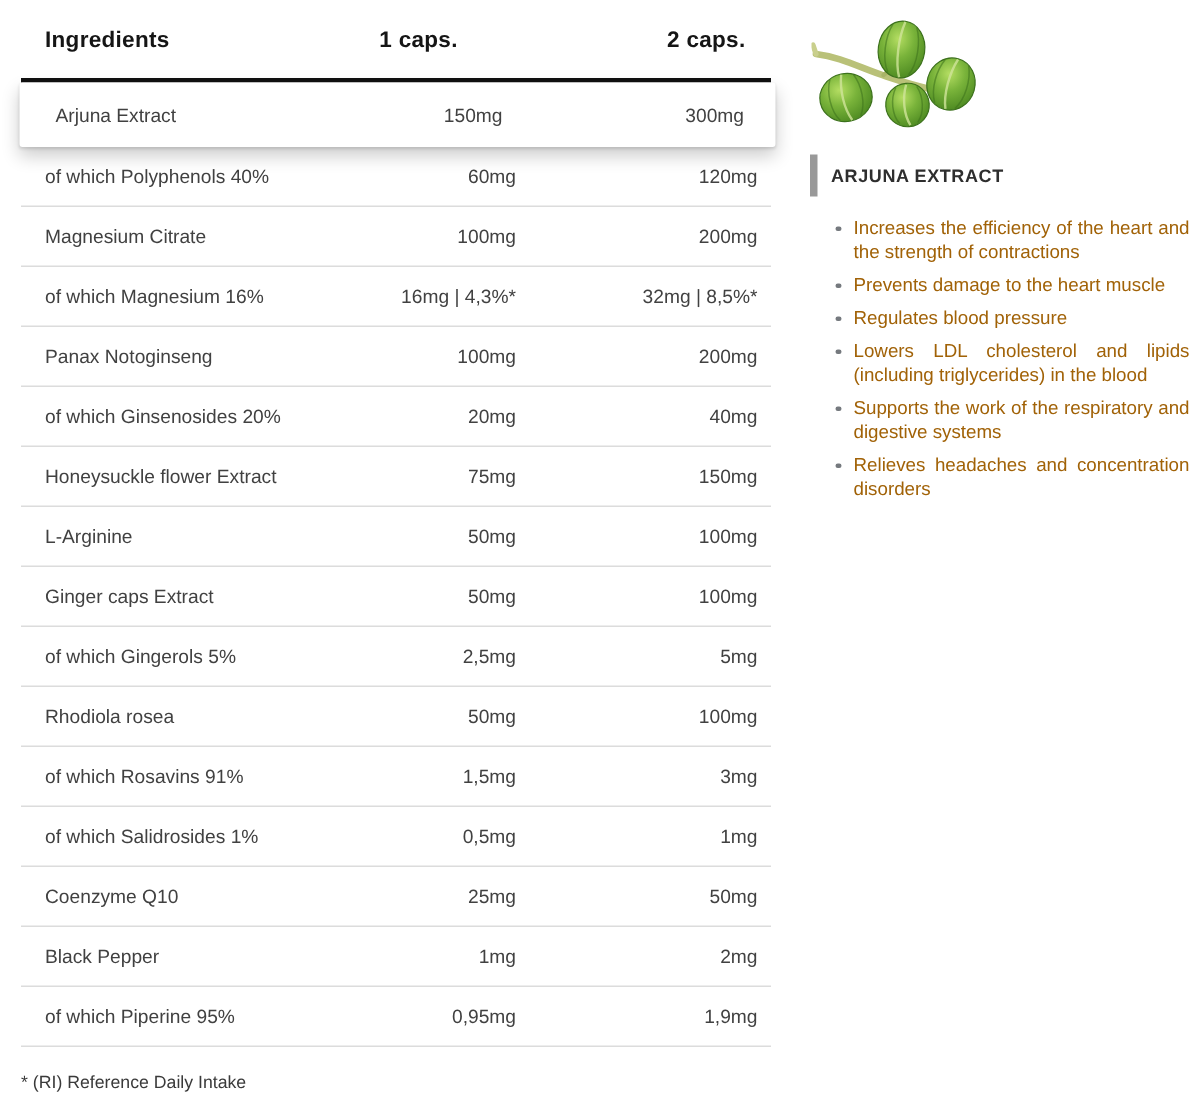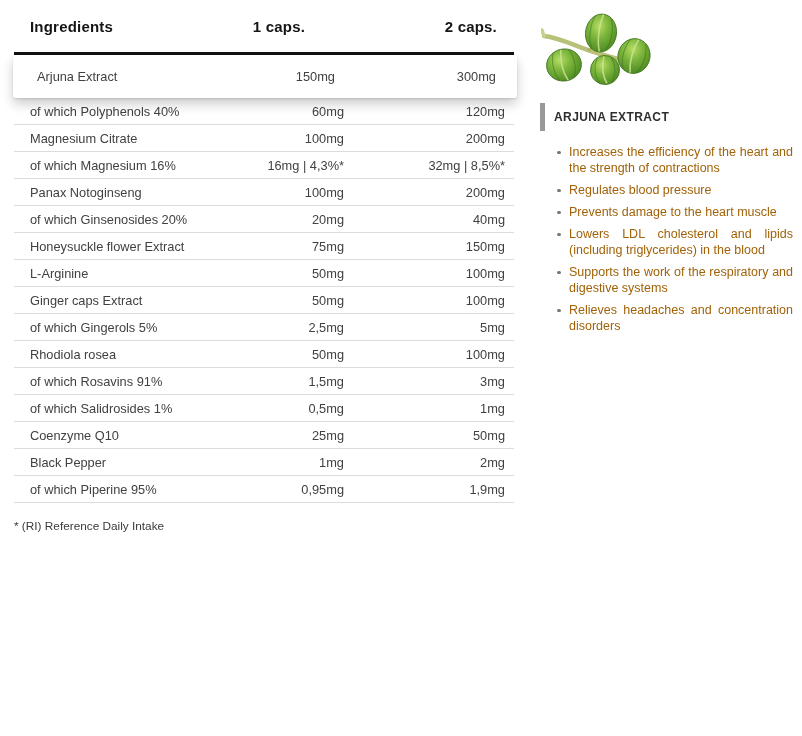--- a/index.html
+++ b/index.html
@@ -27,21 +27,21 @@
     background: #ffffff; border-radius: 2px;
     box-shadow: 0 1px 2px rgba(0,0,0,.12), 0 6px 12px rgba(0,0,0,.20);
     display: grid; grid-template-columns: 1fr 130px 161px;
     align-items: center; padding-right: 21px;
     z-index: 2;
   }
   .highlight-card .td0 { padding-left: 24px; }
 
   .trow {
     display: grid; grid-template-columns: 1fr 130px 161px;
-    align-items: center; height: 27px;
+    align-items: center; height: 40px;
     border-bottom: 1px solid #dcdcdc;
     padding-right: 9px;
   }
   .td { font-size: 12.8px; color: #414141; }
   .td0 { padding-left: 16px; }
   .td1, .td2 { text-align: right; }
 
   .footnote { margin-top: 16px; padding-left: 0; font-size: 11.8px; color: #3a3a3a; }
 
   
@@ -205,21 +205,21 @@
     </g>
   </svg>
 
   <aside class="sidebar">
     <div class="sidebar-header">
       <span class="accent-bar"></span>
       <h3 class="sidebar-title">ARJUNA EXTRACT</h3>
     </div>
     <ul class="benefits" id="bullets">
         <li>Increases the efficiency of the heart and the strength of contractions</li>
+        <li>Prevents damage to the heart muscle</li>
         <li>Regulates blood pressure</li>
-        <li>Prevents damage to the heart muscle</li>
         <li>Lowers LDL cholesterol and lipids (including triglycerides) in the blood</li>
         <li>Supports the work of the respiratory and digestive systems</li>
         <li>Relieves headaches and concentration disorders</li>
       </ul>
   </aside>
 
 </div>
 
 </body></html>

